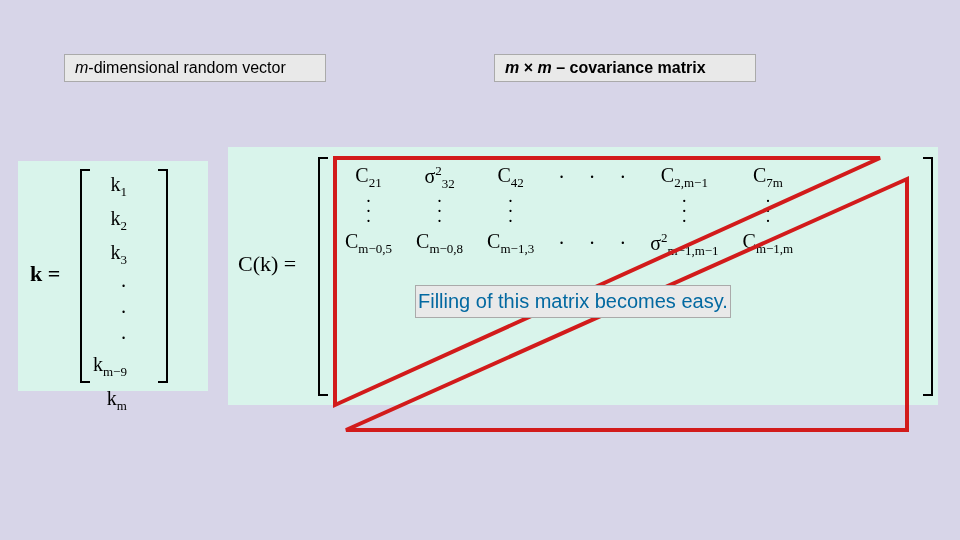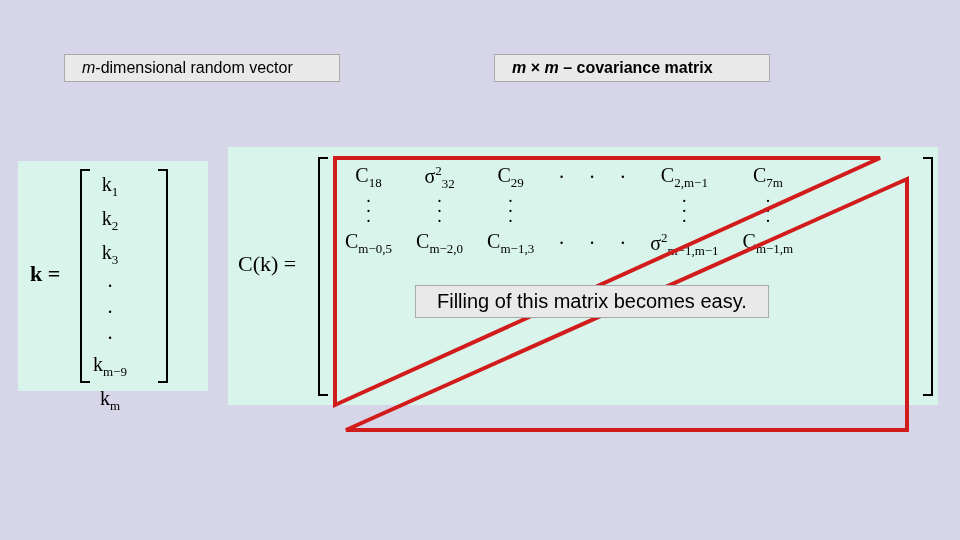--- a/index.html
+++ b/index.html
@@ -8,21 +8,21 @@
     width: 960px;
     height: 540px;
     background: #d7d5e8;
     font-family: Arial, Helvetica, sans-serif;
     overflow: hidden;
   }
   .label-box {
     position: absolute;
     background: #e9e9e9;
     border: 1px solid #aaa;
-    padding: 4px 17px;
+    padding: 4px 10px;
     font-size: 16px;
     color: #000;
   }
   .label-box em { font-style: italic; }
   .math-panel {
     position: absolute;
     background: #d9f4eb;
   }
   .vector-panel {
     left: 18px;
@@ -55,21 +55,21 @@
     border: 2px solid #000;
     border-left: none;
   }
   .vec-col {
     position: absolute;
     left: 75px;
     top: 10px;
     font-family: "Times New Roman", serif;
     font-size: 20px;
     line-height: 26px;
-    text-align: center;
+    text-align: right;
   }
   .vec-col div { white-space: nowrap; }
   .sub { font-size: 13px; vertical-align: sub; }
   .sup { font-size: 13px; vertical-align: super; }
 
   
   .mtable {
     position: absolute;
     left: 105px;
     top: 12px;
@@ -89,22 +89,22 @@
     position: absolute;
     left: 0; top: 0;
     pointer-events: none;
   }
 
   .filling-box {
     position: absolute;
     background: #e9e9e9;
     border: 1px solid #aaa;
     font-size: 20px;
-    padding: 4px 21px;
-    color: #000000;
+    padding: 4px 2px;
+    color: #0369a1;
   }
 </style>
 </head>
 <body>
 
 <div class="label-box" style="left:64px; top:54px; width:240px;">
   <span><em>m</em>-dimensional random vector</span>
 </div>
 <div class="label-box" style="left:494px; top:54px; width:240px;font-weight:bold;">
   <span><em>m</em> × <em>m</em> – covariance matrix</span>
@@ -127,23 +127,23 @@
 </div>
 
 <div class="math-panel matrix-panel">
   <div class="eq-lhs">C(k) =</div>
   <div class="bracket" style="left:90px; top:10px; height:235px;"></div>
   <div class="bracket right" style="left:695px; top:10px; height:235px;"></div>
 
   <table class="mtable">
     <tbody>
     <tr>
-      <td>C<span class="sub">18</span></td>
+      <td>C<span class="sub">21</span></td>
       <td>σ<span class="sup">2</span><span class="sub">32</span></td>
-      <td>C<span class="sub">29</span></td>
+      <td>C<span class="sub">42</span></td>
       <td>·</td>
           <td>·</td>
           <td>·</td>
       <td>C<span class="sub">2,m−1</span></td>
       <td>C<span class="sub">7m</span></td>
     </tr>
     <tr>
       <td class="dotrow">·</td>
           <td class="dotrow">·</td>
           <td class="dotrow">·</td>
@@ -168,21 +168,21 @@
           <td class="dotrow">·</td>
           <td class="dotrow">·</td>
       <td class="dotrow"></td>
           <td class="dotrow"></td>
           <td class="dotrow"></td>
       <td class="dotrow">·</td>
           <td class="dotrow">·</td>
     </tr>
     <tr>
       <td>C<span class="sub">m−0,5</span></td>
-      <td>C<span class="sub">m−2,0</span></td>
+      <td>C<span class="sub">m−0,8</span></td>
       <td>C<span class="sub">m−1,3</span></td>
       <td>·</td>
           <td>·</td>
           <td>·</td>
       <td>σ<span class="sup">2</span><span class="sub">m−1,m−1</span></td>
       <td>C<span class="sub">m−1,m</span></td>
     </tr>
   </tbody>
     </table>
 </div>

